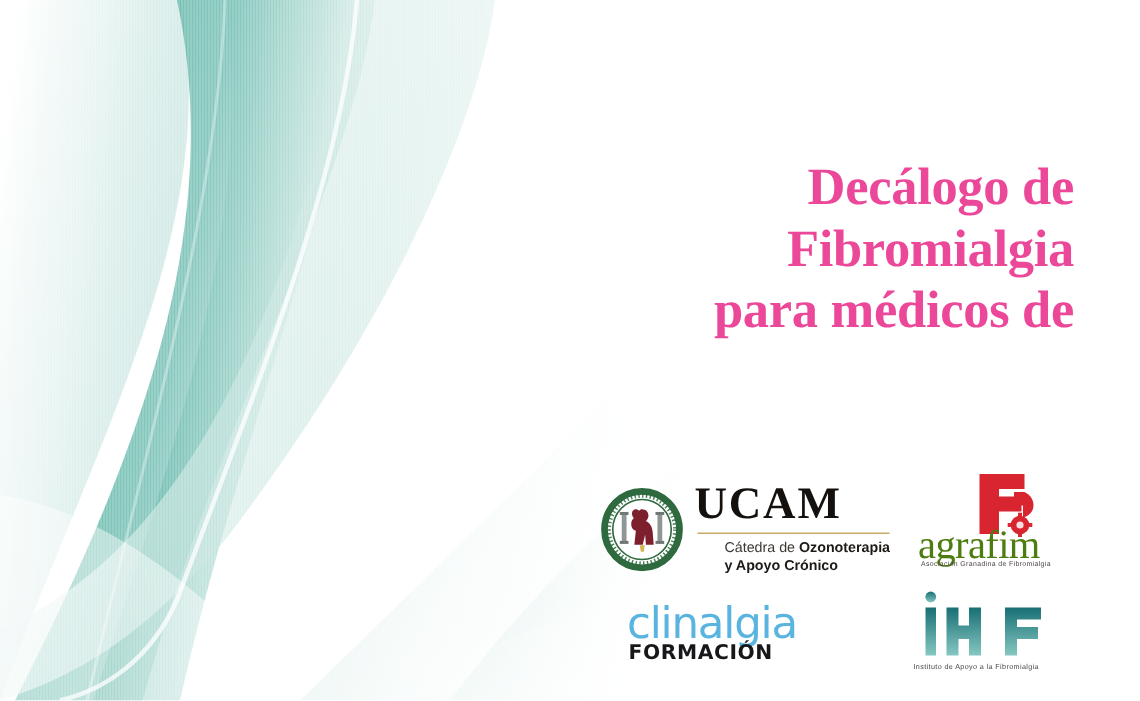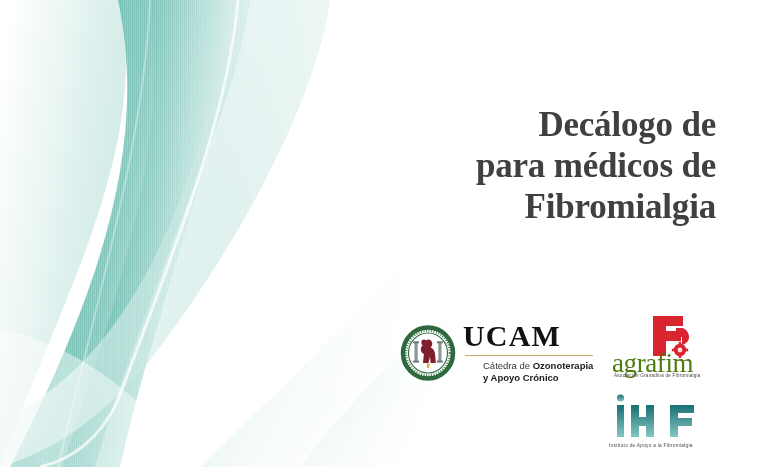--- a/index.html
+++ b/index.html
@@ -74,21 +74,21 @@
     top: 104px;
     width: 360px;
     text-align: right;
   }
   .title-line {
     font-family: "Liberation Serif", "DejaVu Serif", serif;
     font-weight: bold;
     font-size: 35px;
     line-height: 41px;
     letter-spacing: -0.2px;
-    color: #404040;
+    color: #ec4899;
     white-space: nowrap;
   }
 
   
   .logos {
     position: absolute;
     left: 400px;
     top: 314px;
     width: 350px;
     height: 148px;
@@ -262,22 +262,22 @@
 
       <path d="M255,467 L470,467 L470,380 C400,400 320,430 255,467 Z" fill="#ffffff" opacity=".20"></path>
       <path d="M0,330 C70,340 150,400 195,467 L0,467 Z" fill="#ffffff" opacity=".45"></path>
     </svg>
     <div class="striation"></div>
     <div class="art-fade"></div>
   </div>
 
   <div class="title-block">
     <div class="title-line">Decálogo de</div>
+    <div class="title-line">Fibromialgia</div>
     <div class="title-line">para médicos de</div>
-    <div class="title-line">Fibromialgia</div>
   </div>
 
   <div class="logos">
 
     <div class="ucam">
       <svg class="ucam-seal" viewBox="0 0 56 56" xmlns="http://www.w3.org/2000/svg">
         <ellipse cx="28" cy="28" rx="25" ry="25.5" fill="#ffffff" stroke="#2f6a3f" stroke-width="4.5"></ellipse>
         <ellipse cx="28" cy="28" rx="19.5" ry="20" fill="#ffffff" stroke="#2f6a3f" stroke-width="1.1"></ellipse>
 
         <rect x="14.5" y="18" width="3.2" height="18" fill="#8f9694"></rect>
@@ -292,20 +292,24 @@
 
         <ellipse cx="28" cy="28" rx="22.4" ry="22.9" fill="none" stroke="#2f6a3f" stroke-width="3.4" stroke-dasharray="1 1.6" opacity=".85"></ellipse>
       </svg>
       <div class="ucam-text">
         <div class="ucam-word">UCAM</div>
         <div class="ucam-rule"></div>
         <div class="ucam-sub"><span>Cátedra de </span><b>Ozonoterapia</b><br><b>y Apoyo Crónico</b></div>
       </div>
     </div>
 
+    <div class="clinalgia">
+      <div class="clinalgia-word">clinalgia</div>
+      <div class="clinalgia-sub">FORMACIÓN</div>
+    </div>
 
     <div class="agrafim">
       <svg class="agrafim-mark" viewBox="0 0 42 44" xmlns="http://www.w3.org/2000/svg">
         <path d="M3 2 h30 v10 h-17 v5 h15 v10 h-15 v15 h-13 z" fill="#d8252f"></path>
         <path d="M33 14 c4 2 6 5 6 9 0 4 -3 7 -7 8 l0 -8 h-6 v-9 z" fill="#d8252f"></path>
         <circle cx="30" cy="36" r="6.2" fill="#d8252f"></circle>
         <circle cx="30" cy="36" r="2.4" fill="#ffffff" opacity=".85"></circle>
         <g fill="#d8252f">
           <rect x="28.7" y="27.8" width="2.6" height="4"></rect>
           <rect x="28.7" y="40.2" width="2.6" height="4"></rect>

